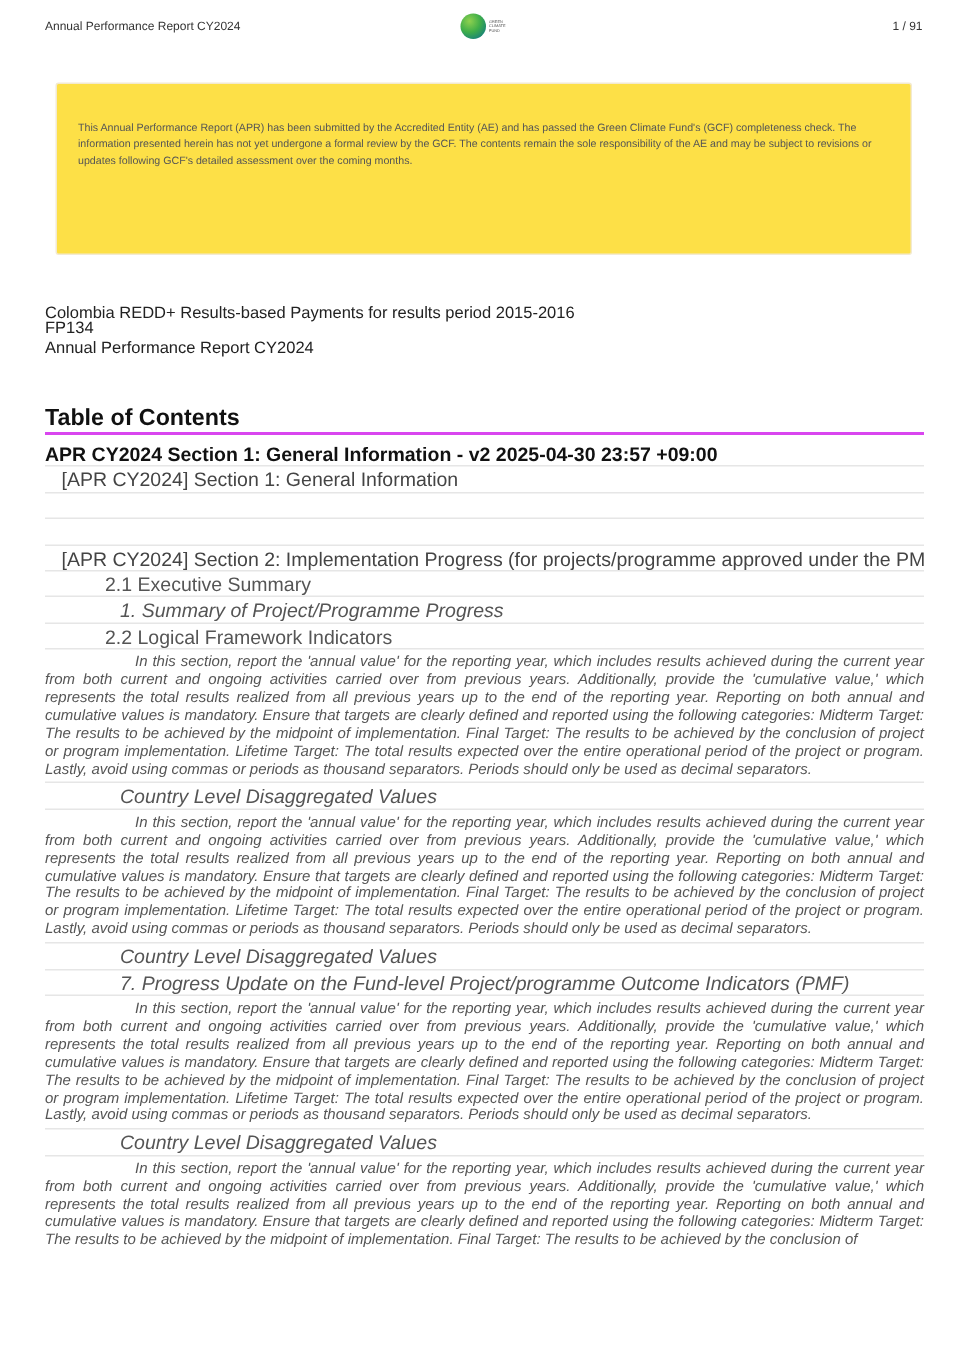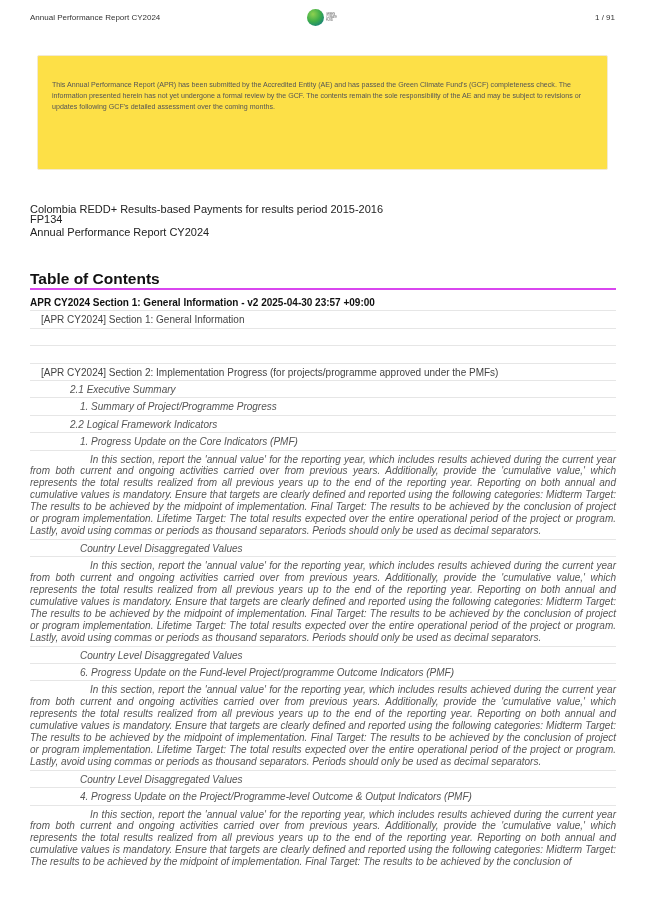--- a/index.html
+++ b/index.html
@@ -18,25 +18,25 @@
     font-size:7.1px; line-height:11.2px; color:#555; }
 
   .fp { position:absolute; left:30px; top:185px; font-size:11px; color:#222;margin-top:28px; }
   .proj-title { position:absolute; left:30px; top:203px; font-size:11px; color:#222; }
   .apr-title { position:absolute; left:30px; top:226px; font-size:11px; color:#222; }
 
   .toc-title { position:absolute; left:30px; top:270px; width:586px; font-size:15.5px; font-weight:bold;
     color:#111; border-bottom:2px solid #d946ef; padding-bottom:0px; line-height:18px; }
 
   .toc { position:absolute; left:30px; top:294px; width:586px; }
-  .row { border-bottom:1px solid #e6e6e6; box-sizing:border-box; font-size:10px; color:#444;
+  .row { border-bottom:1px solid #e6e6e6; box-sizing:border-box; font-size:13px; color:#444;
     height:17.4px; line-height:17px; white-space:nowrap; overflow:hidden; }
   .row.section { font-weight:bold; color:#111; }
   .row.lvl1 { padding-left:11px; color:#444; }
-  .row.lvl2 { padding-left:40px; font-style:italic; color:#555; }
+  .row.lvl2 { padding-left:40px; color:#555; }
   .row.lvl3 { padding-left:50px; font-style:italic; color:#555; }
   .row.blank { height:17.4px; }
   .para { border-bottom:1px solid #e6e6e6; box-sizing:border-box; font-size:10px; font-style:italic;
     color:#555; line-height:11.9px; text-indent:60px; padding:3px 0 2px 0; text-align:justify; }
 </style>
 </head>
 <body>
 
 <div class="hdr-left">Annual Performance Report CY2024</div>
 <div class="logo">
@@ -57,23 +57,21 @@
 
 <div class="toc">
   <div class="row section">APR CY2024 Section 1: General Information - v2 2025-04-30 23:57 +09:00</div>
   <div class="row lvl1">[APR CY2024] Section 1: General Information</div>
   <div class="row blank"></div>
   <div class="row blank"></div>
   <div class="row lvl1">[APR CY2024] Section 2: Implementation Progress (for projects/programme approved under the PMFs)</div>
   <div class="row lvl2">2.1 Executive Summary</div>
   <div class="row lvl3">1. Summary of Project/Programme Progress</div>
   <div class="row lvl2">2.2 Logical Framework Indicators</div>
-  <div class="row lvl3">1. Progress Update on the Core Indicators (PMF)</div>
   <div class="para">In this section, report the 'annual value' for the reporting year, which includes results achieved during the current year from both current and ongoing activities carried over from previous years. Additionally, provide the 'cumulative value,' which represents the total results realized from all previous years up to the end of the reporting year. Reporting on both annual and cumulative values is mandatory. Ensure that targets are clearly defined and reported using the following categories: Midterm Target: The results to be achieved by the midpoint of implementation. Final Target: The results to be achieved by the conclusion of project or program implementation. Lifetime Target: The total results expected over the entire operational period of the project or program. Lastly, avoid using commas or periods as thousand separators. Periods should only be used as decimal separators.</div>
   <div class="row lvl3">Country Level Disaggregated Values</div>
   <div class="para">In this section, report the 'annual value' for the reporting year, which includes results achieved during the current year from both current and ongoing activities carried over from previous years. Additionally, provide the 'cumulative value,' which represents the total results realized from all previous years up to the end of the reporting year. Reporting on both annual and cumulative values is mandatory. Ensure that targets are clearly defined and reported using the following categories: Midterm Target: The results to be achieved by the midpoint of implementation. Final Target: The results to be achieved by the conclusion of project or program implementation. Lifetime Target: The total results expected over the entire operational period of the project or program. Lastly, avoid using commas or periods as thousand separators. Periods should only be used as decimal separators.</div>
   <div class="row lvl3">Country Level Disaggregated Values</div>
-  <div class="row lvl3">6. Progress Update on the Fund-level Project/programme Outcome Indicators (PMF)</div>
+  <div class="row lvl3">7. Progress Update on the Fund-level Project/programme Outcome Indicators (PMF)</div>
   <div class="para">In this section, report the 'annual value' for the reporting year, which includes results achieved during the current year from both current and ongoing activities carried over from previous years. Additionally, provide the 'cumulative value,' which represents the total results realized from all previous years up to the end of the reporting year. Reporting on both annual and cumulative values is mandatory. Ensure that targets are clearly defined and reported using the following categories: Midterm Target: The results to be achieved by the midpoint of implementation. Final Target: The results to be achieved by the conclusion of project or program implementation. Lifetime Target: The total results expected over the entire operational period of the project or program. Lastly, avoid using commas or periods as thousand separators. Periods should only be used as decimal separators.</div>
   <div class="row lvl3">Country Level Disaggregated Values</div>
-  <div class="row lvl3">4. Progress Update on the Project/Programme-level Outcome &amp; Output Indicators (PMF)</div>
   <div class="para" style="border-bottom:none;">In this section, report the 'annual value' for the reporting year, which includes results achieved during the current year from both current and ongoing activities carried over from previous years. Additionally, provide the 'cumulative value,' which represents the total results realized from all previous years up to the end of the reporting year. Reporting on both annual and cumulative values is mandatory. Ensure that targets are clearly defined and reported using the following categories: Midterm Target: The results to be achieved by the midpoint of implementation. Final Target: The results to be achieved by the conclusion of</div>
 </div>
 
 </body></html>

